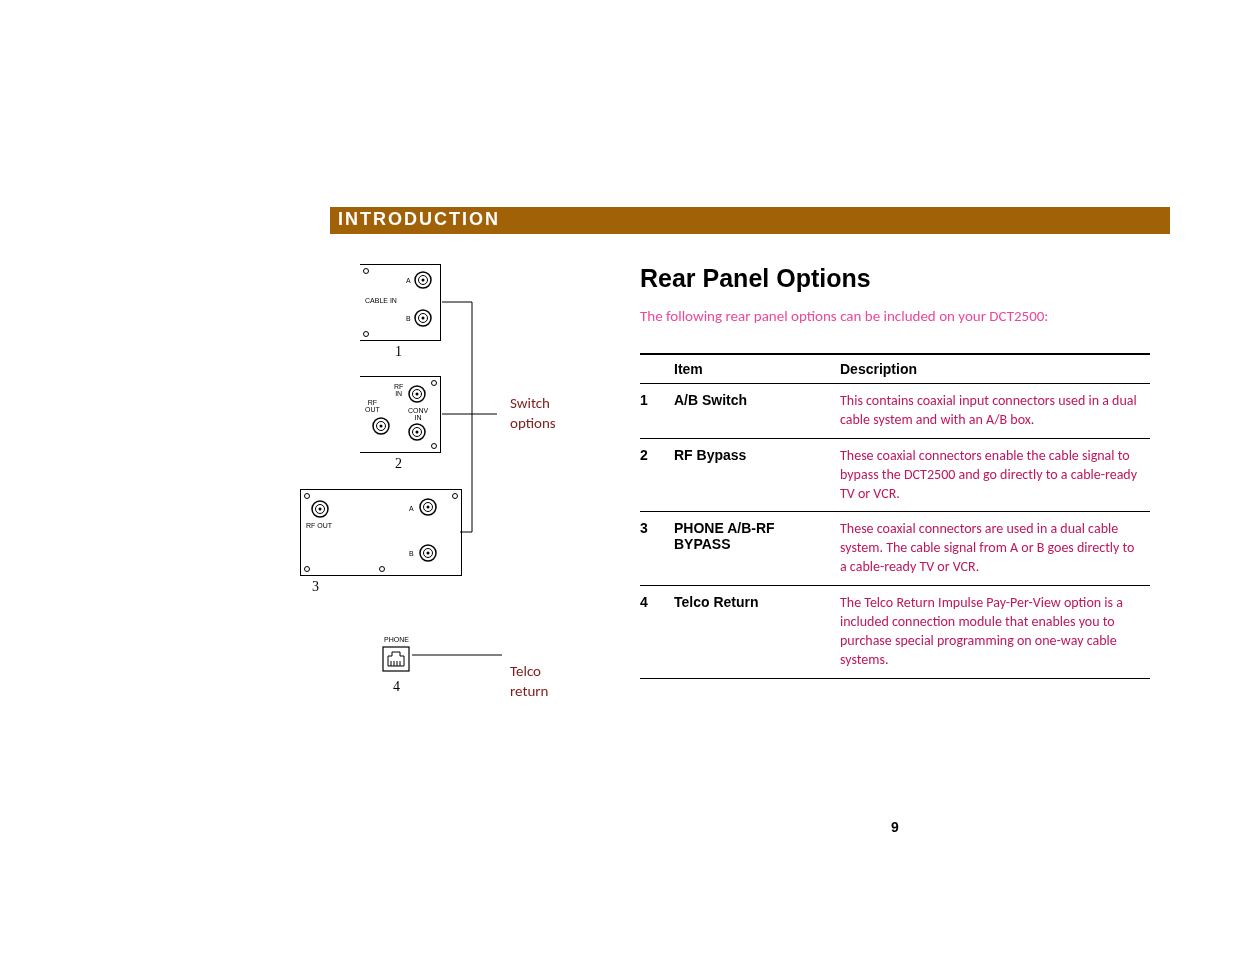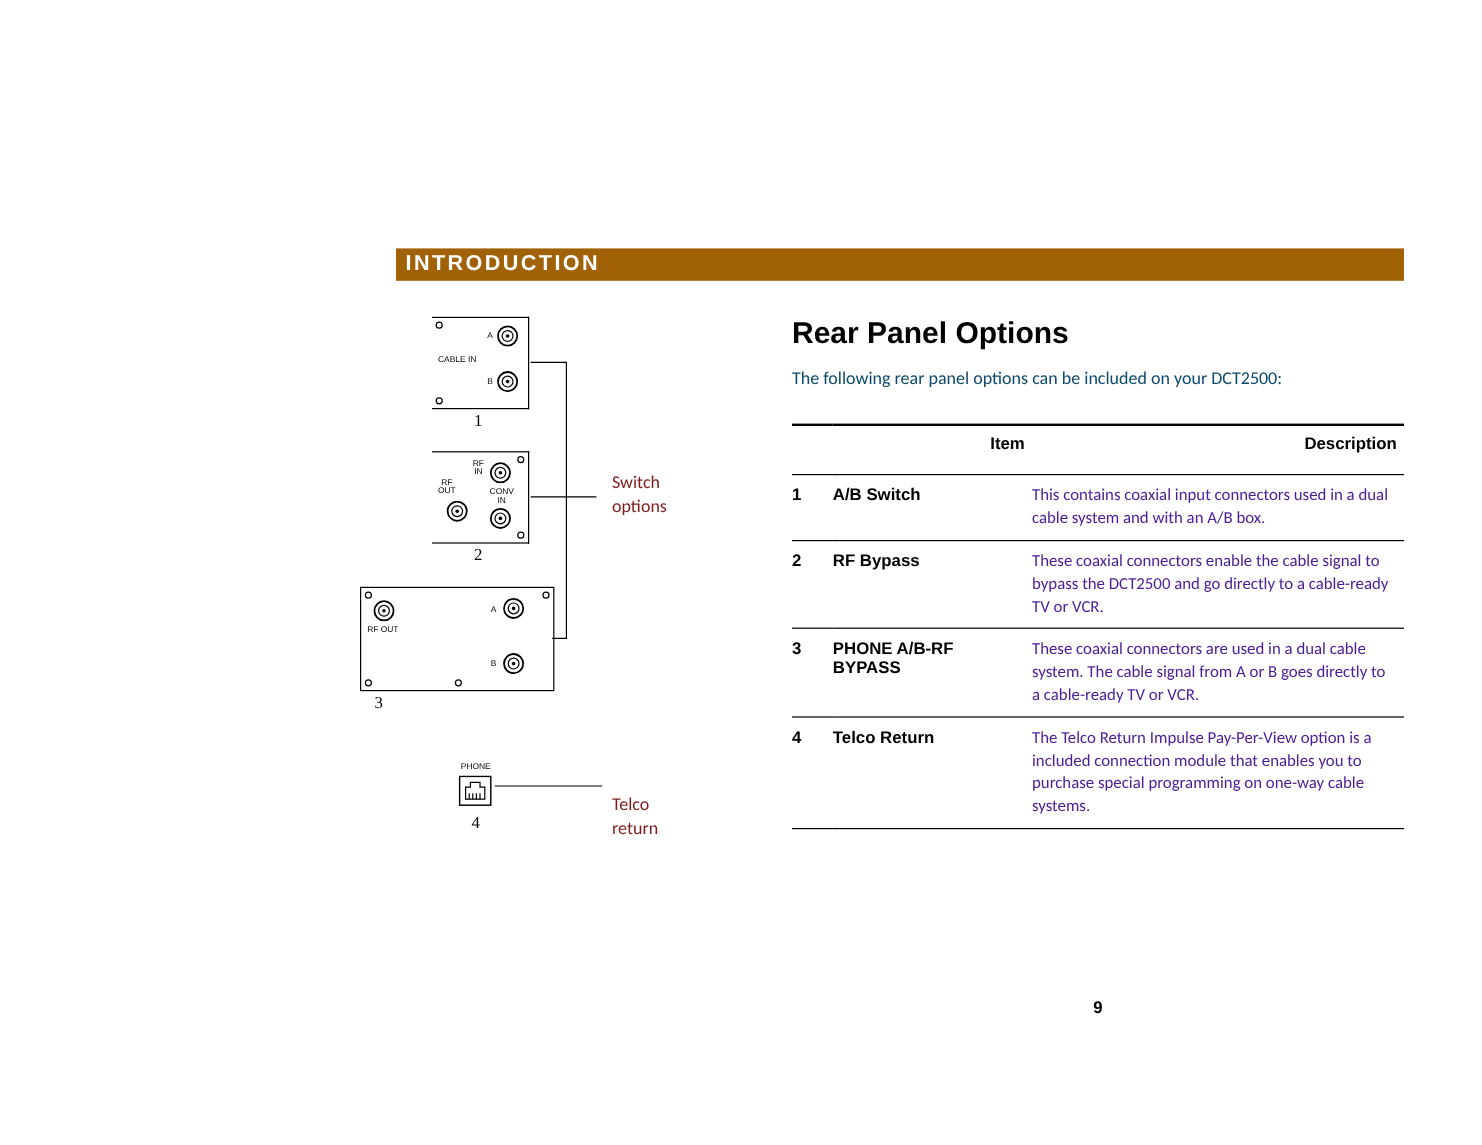--- a/index.html
+++ b/index.html
@@ -30,64 +30,63 @@
     display: flex;
     flex-direction: row;
     margin-top: 30px;
   }
   .left-col {
     width: 310px;
     position: relative;
   }
   .right-col {
     width: 510px;
-    margin-left: 20px;
   }
   .title {
     font-family: "Arial Black", Arial, sans-serif;
     font-weight: 900;
     font-size: 25px;
     margin: 0 0 14px 0;
   }
   .intro {
     font-size: 15px;
-    color: #0c4a6e;
+    color: #ec4899;
     margin-bottom: 28px;
   }
   table.options {
     border-collapse: collapse;
     width: 100%;
     font-size: 14px;
   }
   table.options th {
-    text-align: right;
+    text-align: left;
     font-weight: 900;
     border-top: 2px solid #000;
     border-bottom: 1px solid #000;
-    padding: 6px 6px 18px 0;
+    padding: 6px 6px 6px 0;
     font-family: "Arial Black", Arial, sans-serif;
   }
   table.options td {
     border-bottom: 1px solid #000;
     padding: 8px 6px 8px 0;
     vertical-align: top;
   }
   table.options td.num {
     font-weight: 900;
     font-family: "Arial Black", Arial, sans-serif;
     width: 28px;
   }
   table.options td.item {
     font-weight: 900;
     font-family: "Arial Black", Arial, sans-serif;
     width: 160px;
   }
   table.options td.desc {
     font-weight: 400;
-    color: #4c1d95;
+    color: #be185d;
     line-height: 1.35;
   }
   .page-num {
     font-weight: 900;
     text-align: center;
     margin-top: 140px;
     font-family: "Arial Black", Arial, sans-serif;
     font-size: 14px;
   }
   

